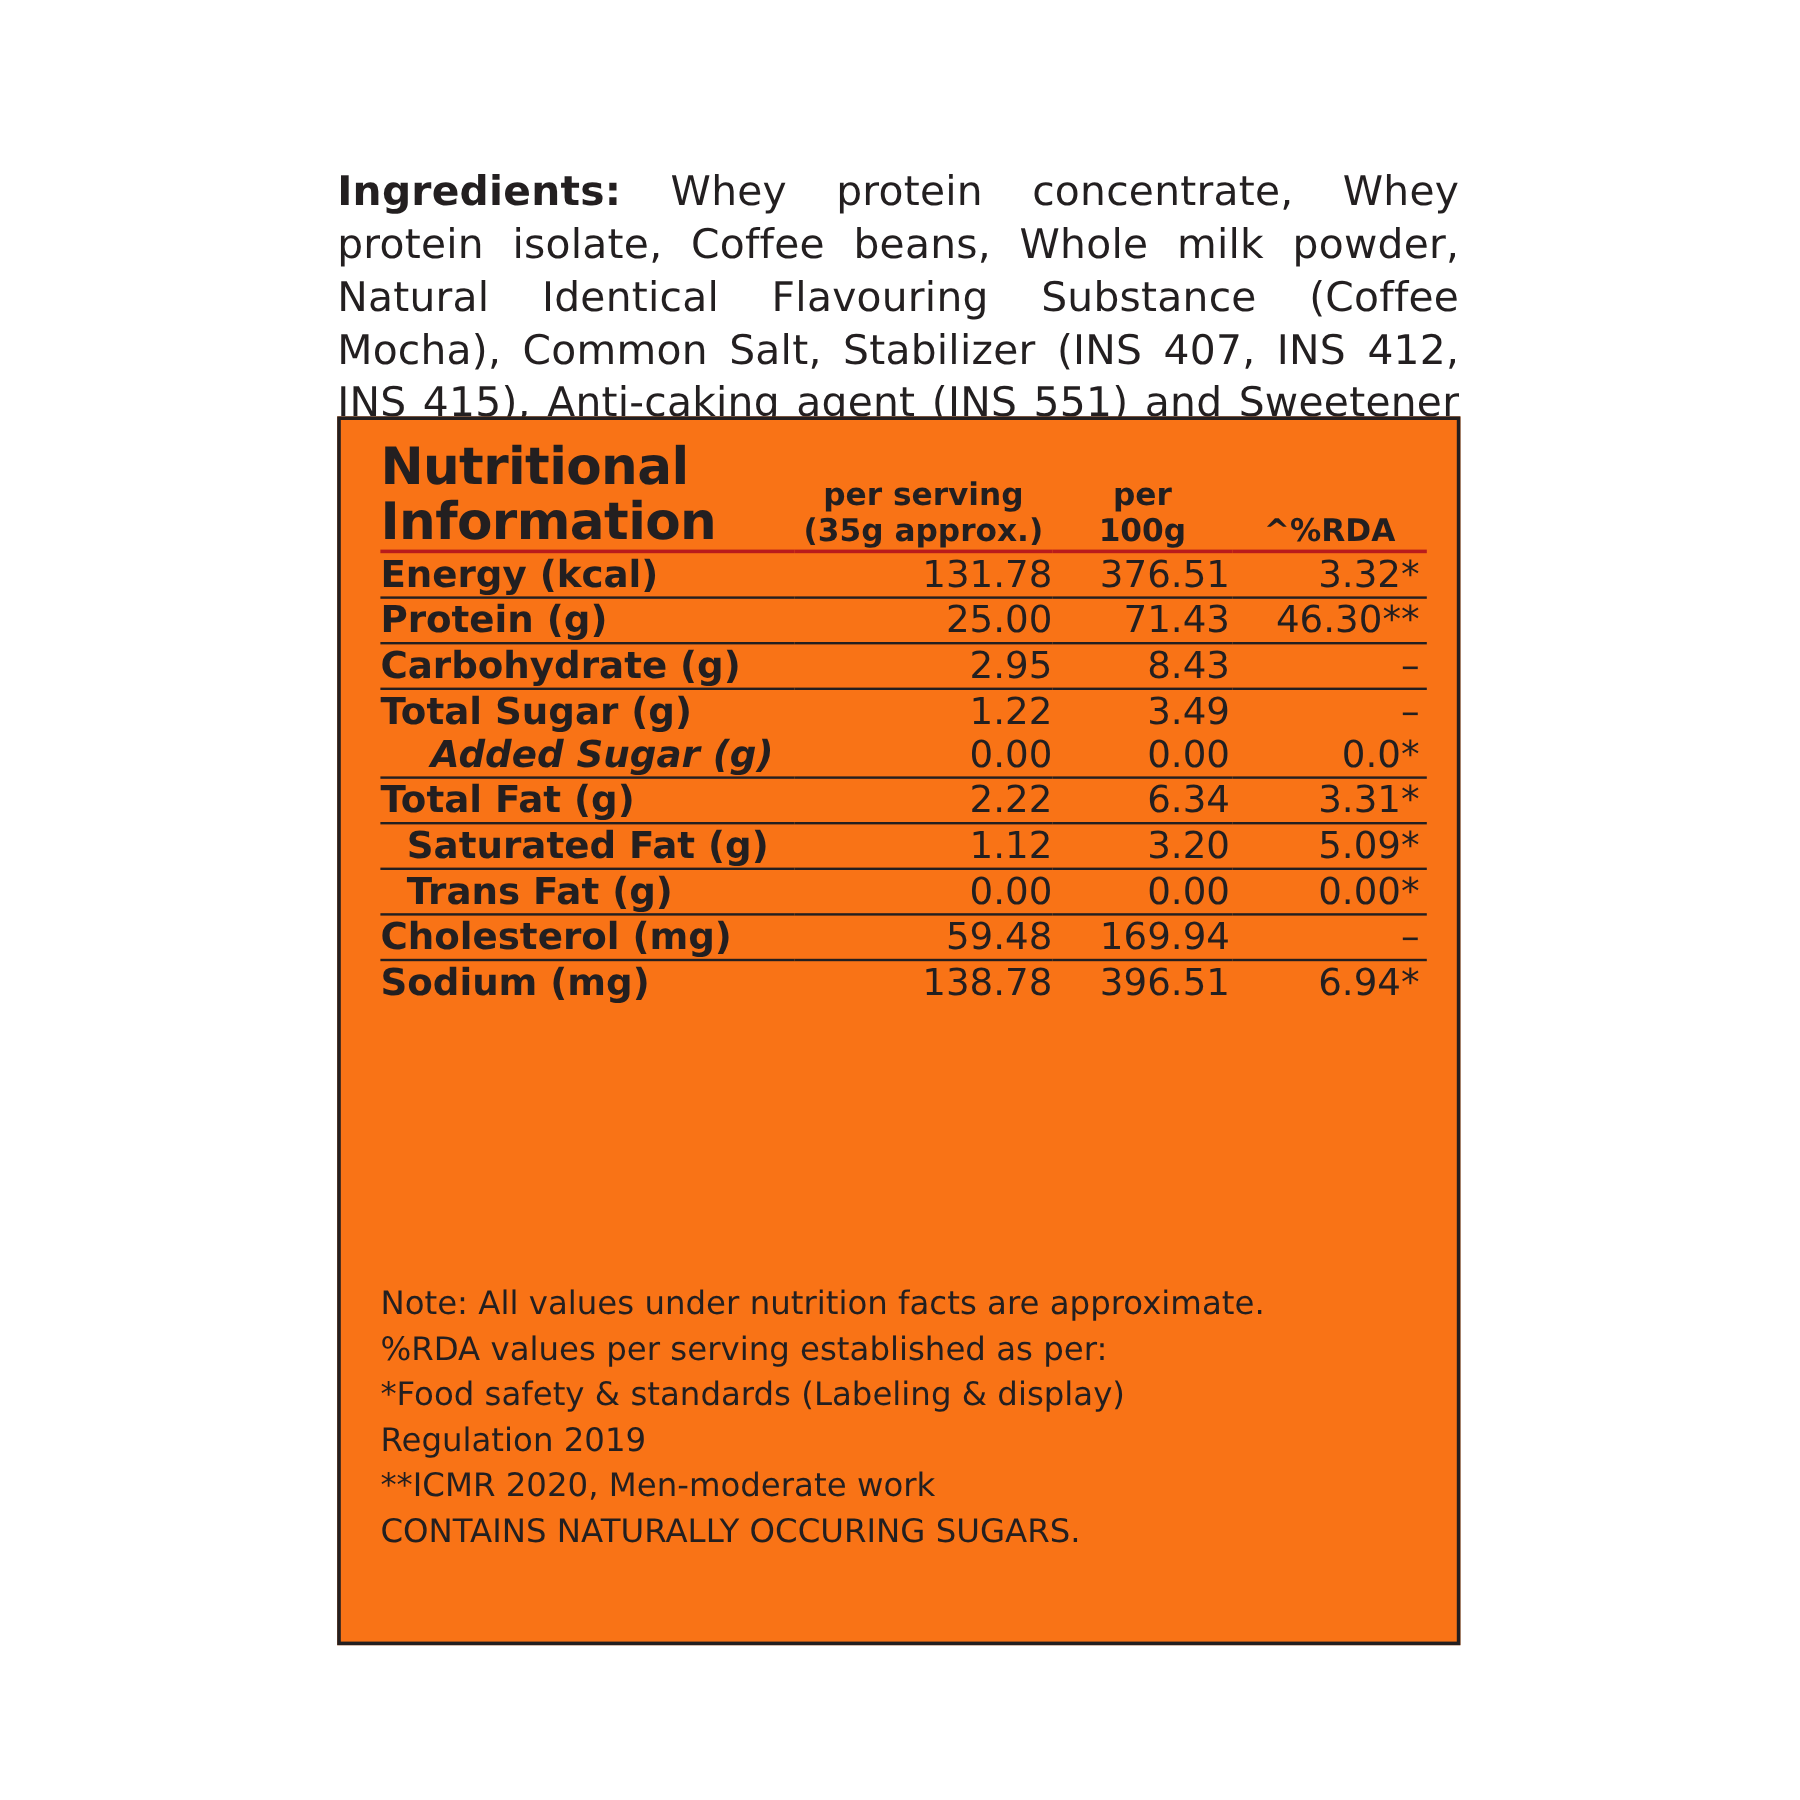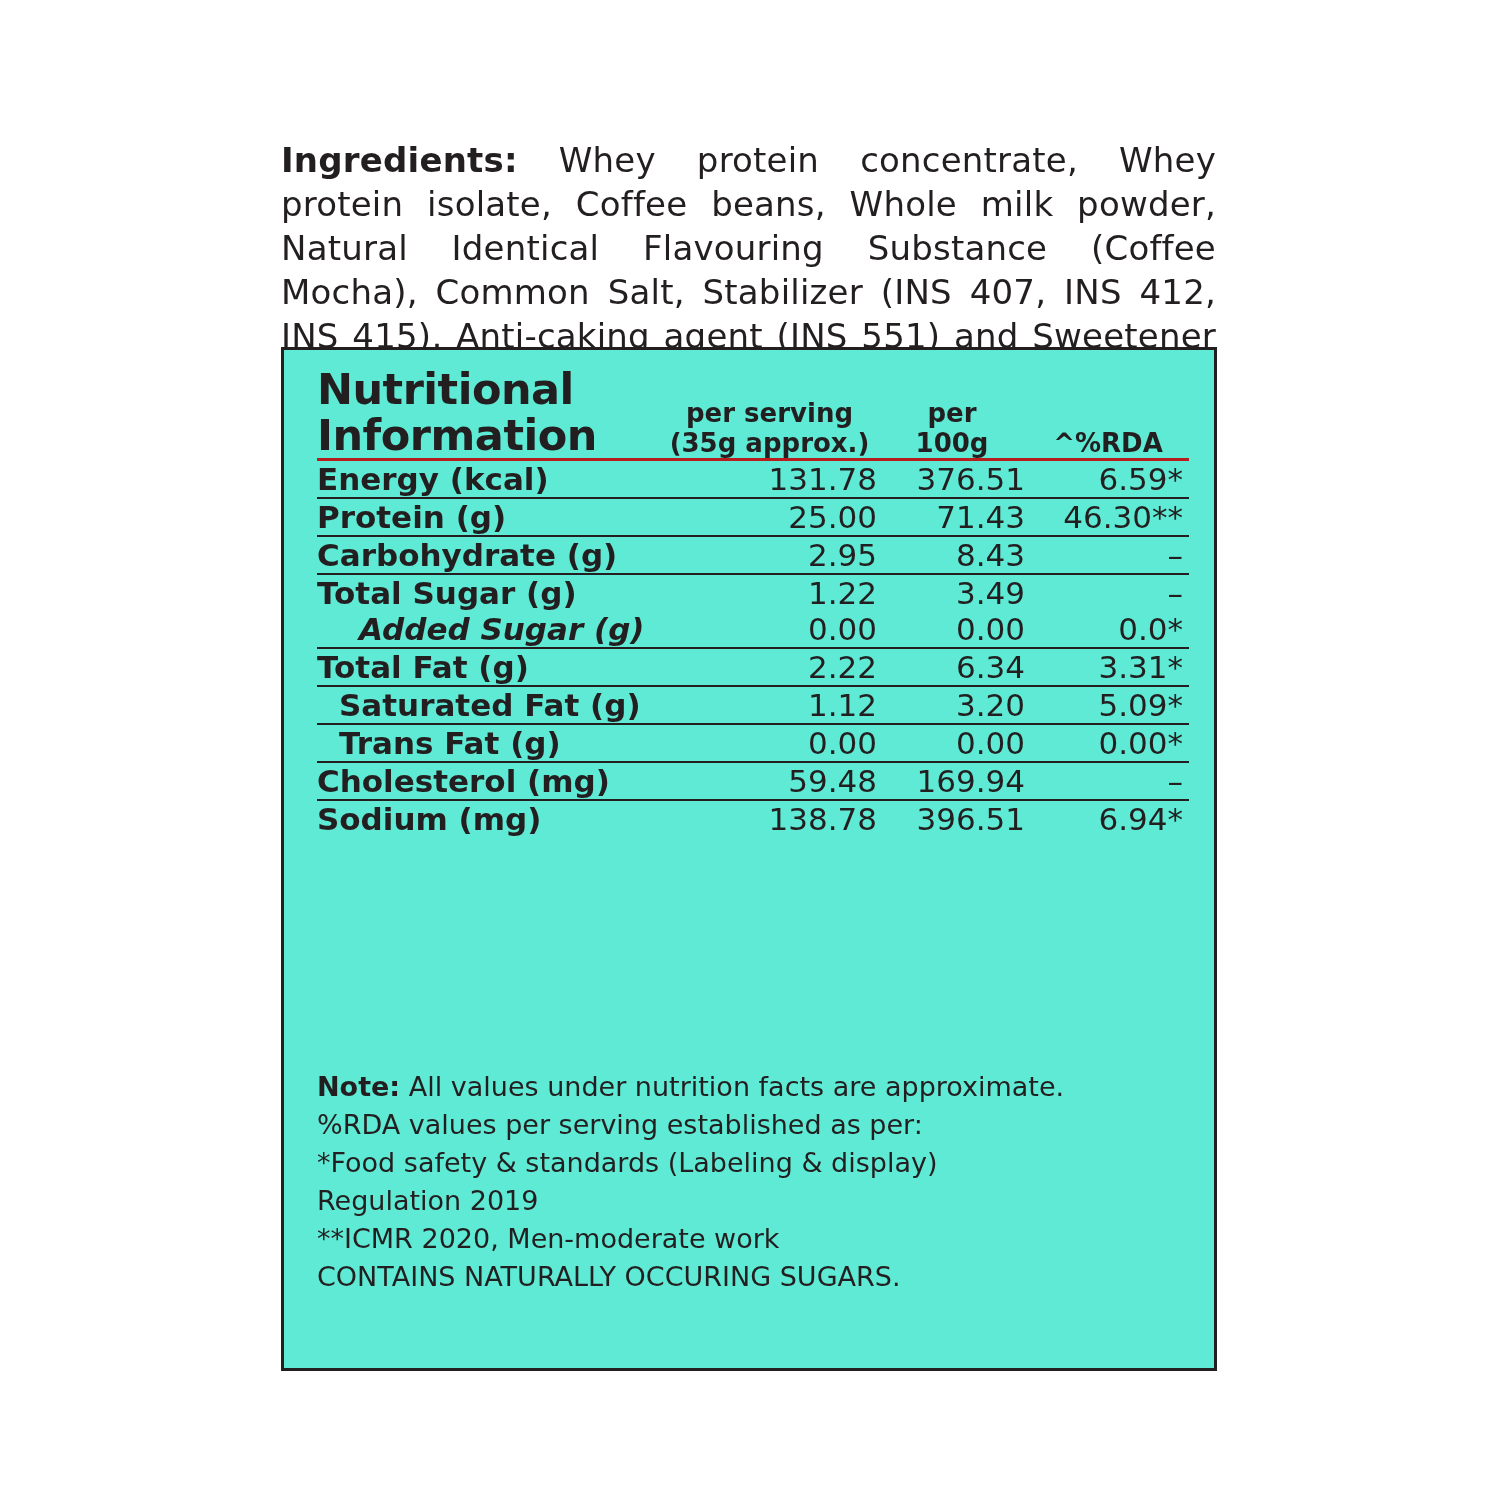--- a/index.html
+++ b/index.html
@@ -43,21 +43,21 @@
 
   
   .panel {
     position: absolute;
     left: 281px;
     top: 347px;
     width: 936px;
     height: 1024px;
     border: 3px solid #231f20;
     box-sizing: border-box;
-    background: #5eead4;
+    background: #f97316;
   }
 
   .ntable {
     position: absolute;
     left: 33px;
     top: 16px;
     width: 872px;
     border-collapse: collapse;
   }
   .ntable td, .ntable th {
@@ -117,21 +117,21 @@
   
   .note {
     position: absolute;
     left: 33px;
     top: 718px;
     width: 880px;
     font-size: 27px;
     line-height: 38px;
     color: #231f20;
   }
-  .note .lead { font-weight: bold; margin-top: 45px; }
+  .note .lead { font-weight: normal; margin-top: 45px; }
   .note div { white-space: nowrap; }
 </style>
 </head>
 <body>
 
 <div class="page">
 
   <p class="ingredients"><span class="lead">Ingredients:</span><span> Whey protein concentrate, Whey protein isolate, Coffee beans, Whole milk powder, Natural Identical Flavouring Substance (Coffee Mocha), Common Salt, Stabilizer (INS 407, INS 412, INS 415), Anti-caking agent (INS 551) and Sweetener (INS 955).</span></p>
 
   <div class="panel">
@@ -153,21 +153,21 @@
           </td>
           <td class="hdr-col hdr-rda">
             <div>^%RDA</div>
           </td>
         </tr>
 
         <tr class="rowline">
           <td class="lbl">Energy (kcal)</td>
           <td class="num">131.78</td>
           <td class="num c100">376.51</td>
-          <td class="num rda">6.59*</td>
+          <td class="num rda">3.32*</td>
         </tr>
 
         <tr class="thinline">
           <td class="lbl">Protein (g)</td>
           <td class="num">25.00</td>
           <td class="num c100">71.43</td>
           <td class="num rda">46.30**</td>
         </tr>
 
         <tr class="thinline">

